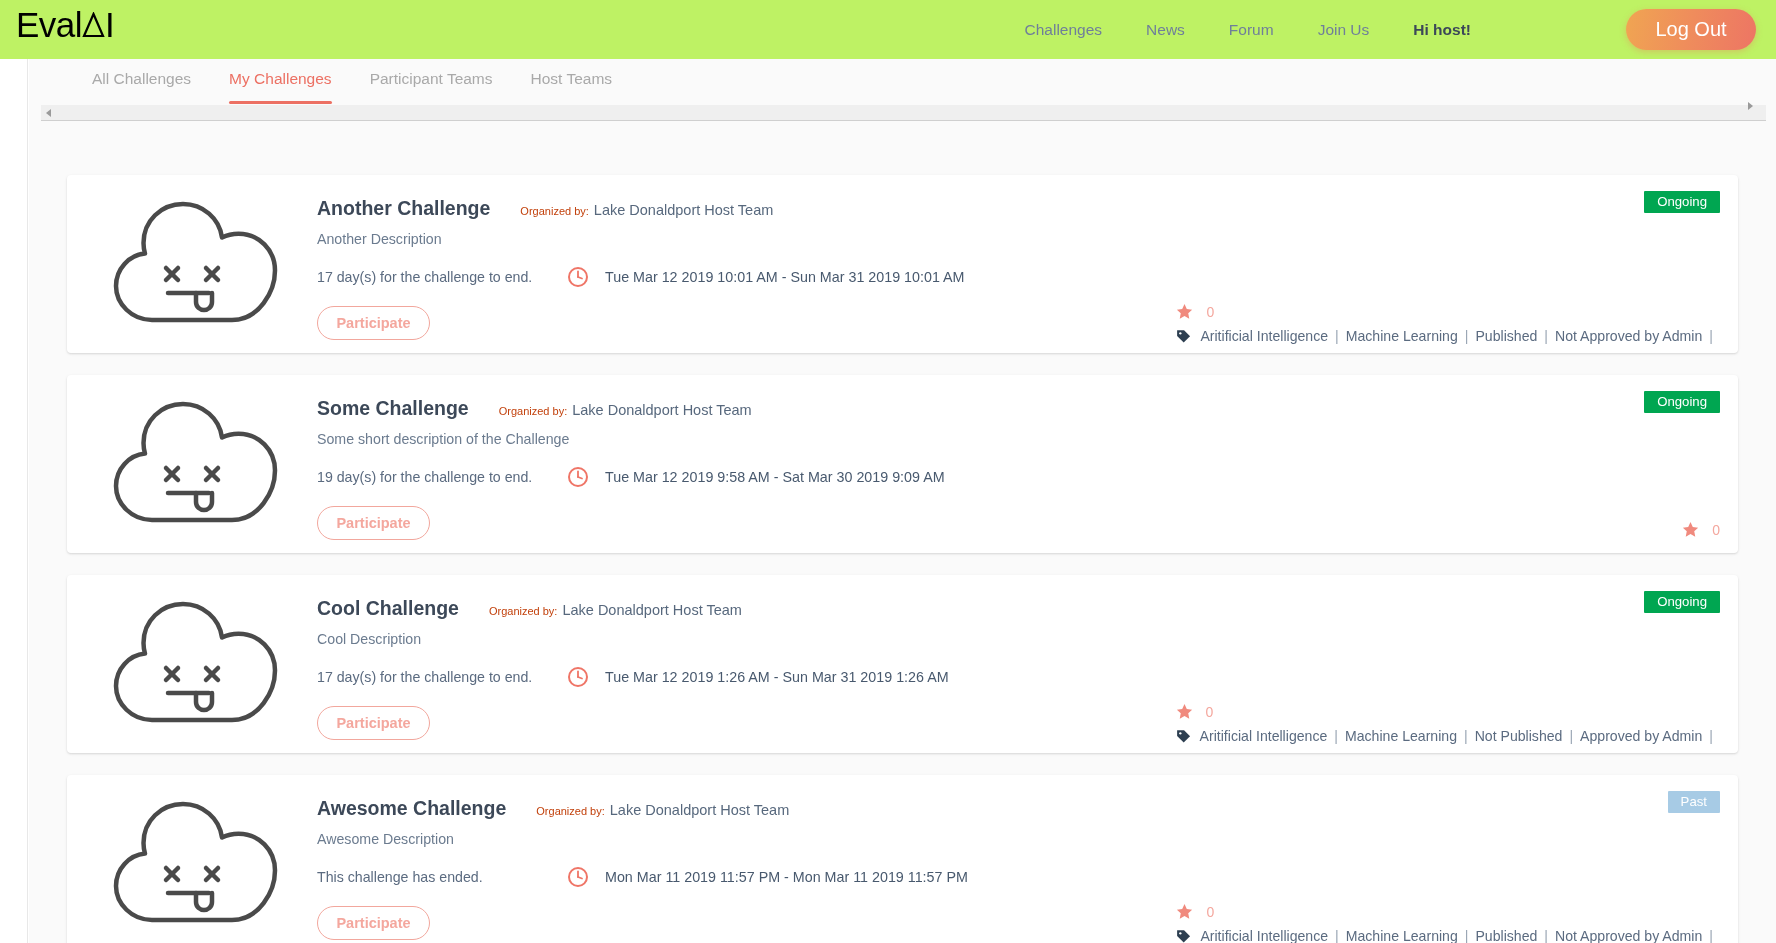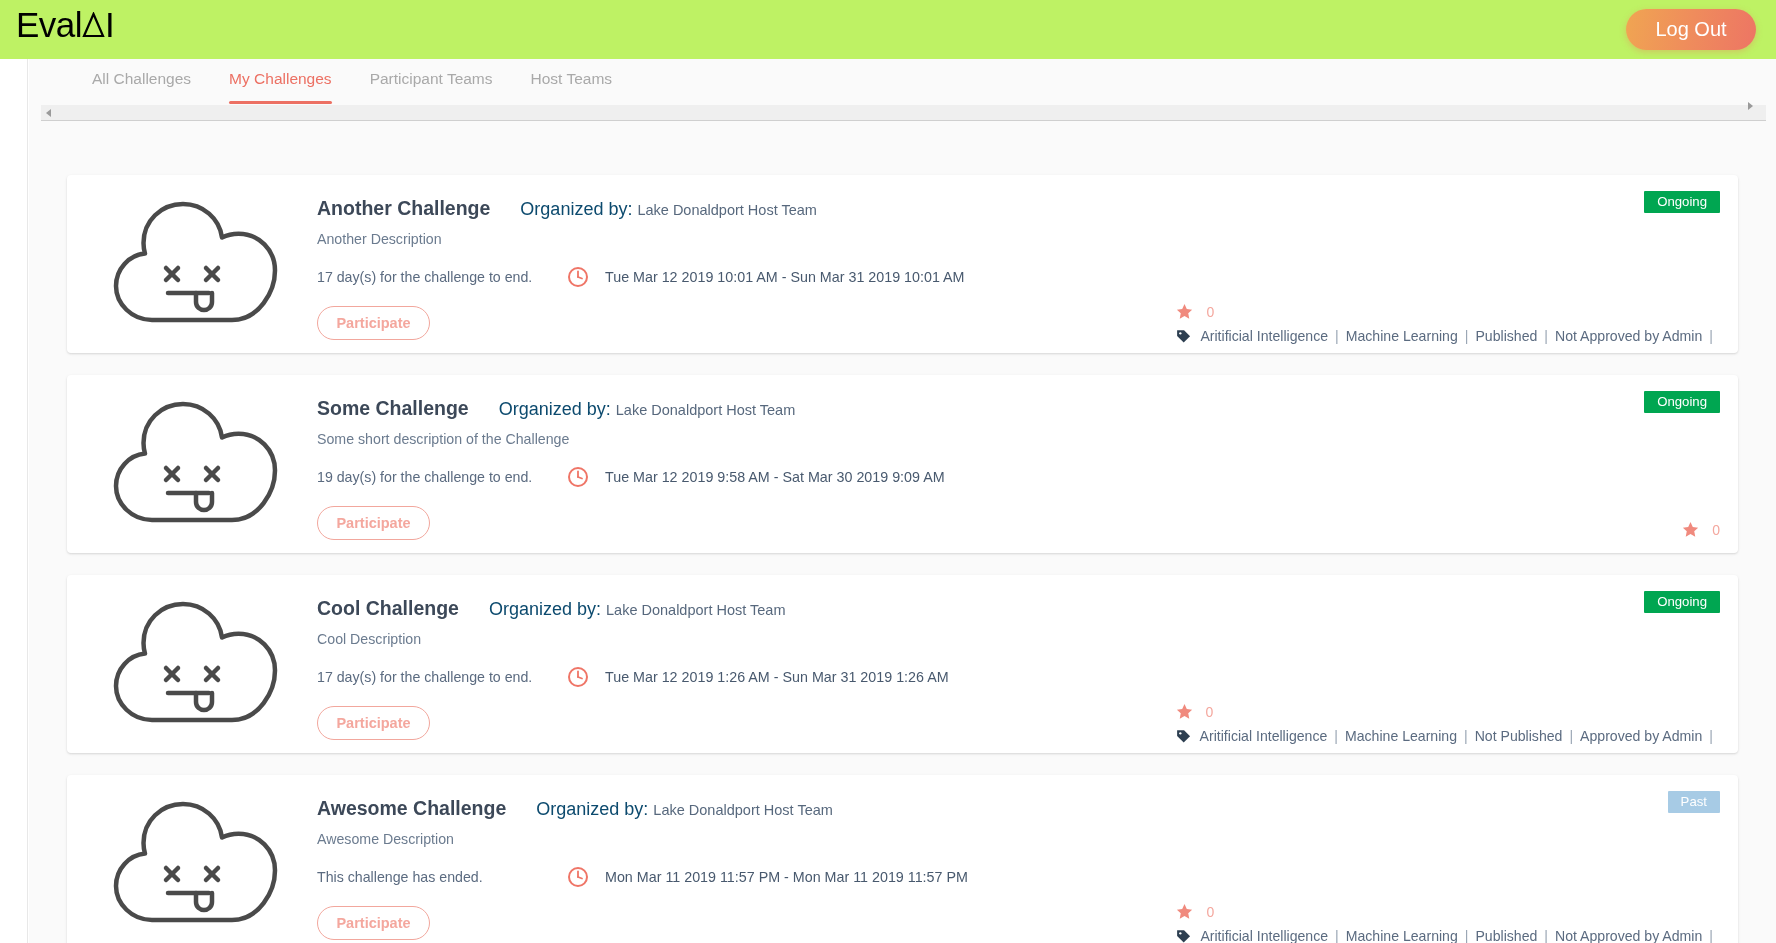--- a/index.html
+++ b/index.html
@@ -133,21 +133,21 @@
   .thumb svg { display: block; }
 
   .body { flex: 1; position: relative; padding: 22px 0 0 0; }
 
   .row-title { display: flex; align-items: baseline; }
   .c-title {
     font-size: 19.5px; font-weight: 700; color: #3c4858;
     white-space: nowrap;
   }
   .c-org-label {
-    font-size: 18px; color: #0c4a6e; margin-left: 30px; white-space: nowrap;
+    font-size: 11px; color: #c2410c; margin-left: 30px; white-space: nowrap;
   }
   .c-org-name { font-size: 14.5px; color: #57687d; margin-left: 5px; white-space: nowrap; }
 
   .c-desc { font-size: 14.2px; color: #6b7b8f; margin-top: 11px; }
 
   .row-time { display: flex; align-items: center; margin-top: 19px; }
   .c-remaining { font-size: 14.2px; color: #5b6b80; width: 250px; }
   .clock-icon { width: 22px; height: 22px; margin-right: 16px; }
   .c-dates { font-size: 14.3px; color: #48596e; white-space: nowrap; }
 
@@ -201,20 +201,27 @@
   <div class="logo">
     <span>Eval</span>
     <span class="logo-a">
       <svg width="23" height="26" viewBox="0 0 23 26">
         <path d="M11.5 2 L21 24 L2 24 Z" fill="none" stroke="#000" stroke-width="2.2" stroke-linejoin="miter"></path>
       </svg>
     </span>
     <span>I</span>
   </div>
 
+  <nav class="nav">
+    <a href="#">Challenges</a>
+    <a href="#">News</a>
+    <a href="#">Forum</a>
+    <a href="#">Join Us</a>
+    <a href="#" class="greeting">Hi host!</a>
+  </nav>
 
   <button class="logout">Log Out</button>
 </div>
 
 <div class="left-gutter"></div>
 
 <div class="page">
 
   <div class="tabstrip">
     <div class="tab">All Challenges</div>

